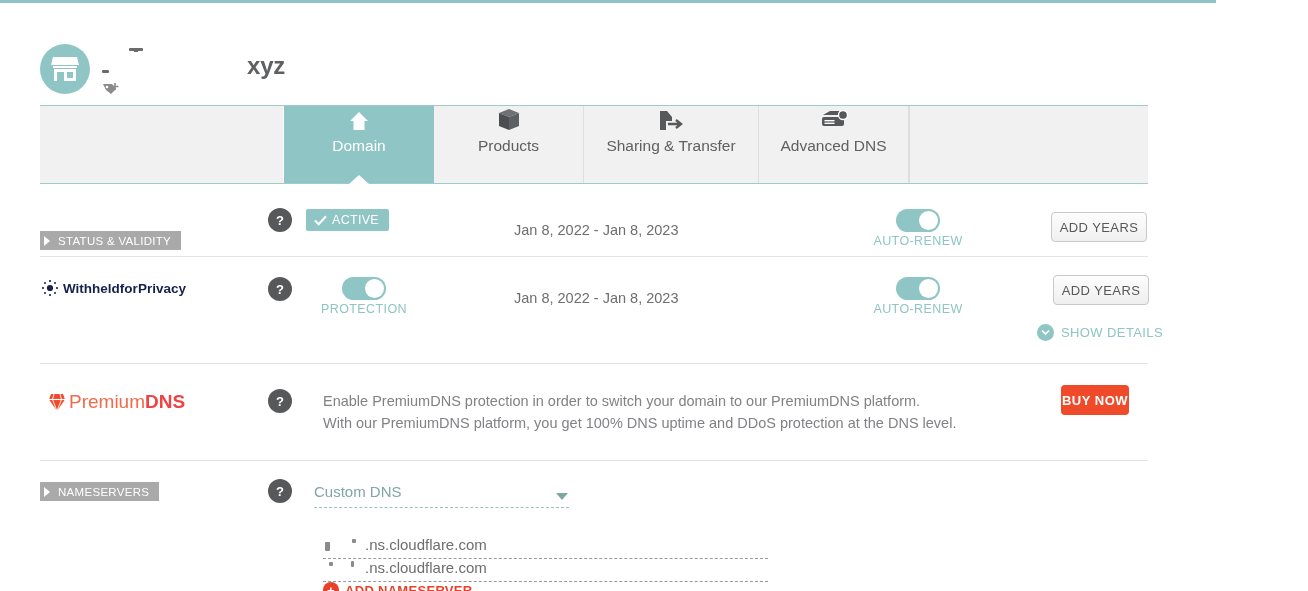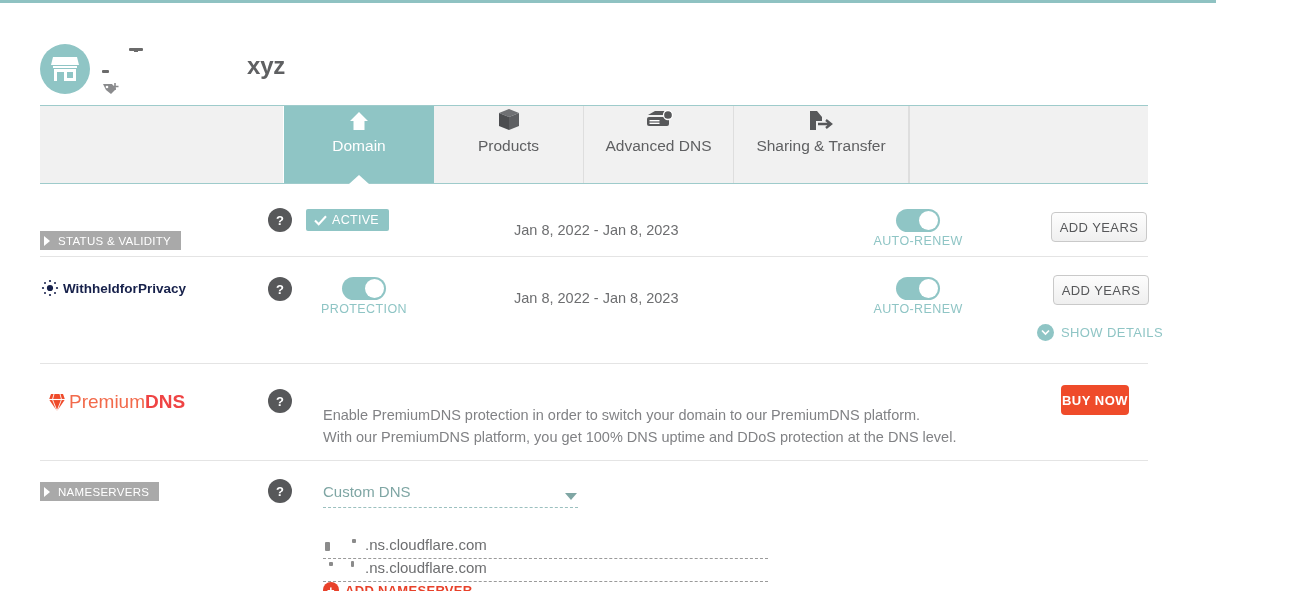--- a/index.html
+++ b/index.html
@@ -366,41 +366,41 @@
       <span class="tab-icon">
         <svg width="22" height="24" viewBox="0 0 22 24">
           <path d="M11 1 L21 5 L11 9 L1 5 Z" fill="#6f7073"></path>
           <path d="M1 5 L11 9 V22 L1 18 Z" fill="#4c4d50"></path>
           <path d="M21 5 L11 9 V22 L21 18 Z" fill="#5e5f62"></path>
         </svg>
       </span>
       <span class="tab-label">Products</span>
     </div>
 
+    <div class="tab tab-w-sharing">
+      <span class="tab-icon">
+        <svg width="30" height="22" viewBox="0 0 30 22">
+          <path d="M4 1 H11 L16 7 V11 H10 V20 H4 Z" fill="#57585a"></path>
+          <path d="M12 14 H24 M20 10 L25 14 L20 18" stroke="#57585a" stroke-width="2.4" fill="none"></path>
+        </svg>
+      </span>
+      <span class="tab-label">Sharing &amp; Transfer</span>
+    </div>
+
     <div class="tab tab-w-adns">
       <span class="tab-icon">
         <svg width="30" height="22" viewBox="0 0 30 22">
           <path d="M4 5 L11 1 H20 L25 5 Z" fill="#57585a"></path>
           <rect x="3" y="7" width="22" height="9" rx="2" fill="#57585a"></rect>
           <rect x="5.5" y="10" width="10" height="1.4" fill="#ffffff"></rect>
           <rect x="5.5" y="12.6" width="10" height="1.4" fill="#ffffff"></rect>
           <circle cx="24" cy="5" r="4.5" fill="#57585a" stroke="#ffffff" stroke-width="1.3"></circle>
         </svg>
       </span>
       <span class="tab-label">Advanced DNS</span>
-    </div>
-
-    <div class="tab tab-w-sharing">
-      <span class="tab-icon">
-        <svg width="30" height="22" viewBox="0 0 30 22">
-          <path d="M4 1 H11 L16 7 V11 H10 V20 H4 Z" fill="#57585a"></path>
-          <path d="M12 14 H24 M20 10 L25 14 L20 18" stroke="#57585a" stroke-width="2.4" fill="none"></path>
-        </svg>
-      </span>
-      <span class="tab-label">Sharing &amp; Transfer</span>
     </div>
 
     <div class="tab-tail"></div>
   </div>
 
   <div class="ribbon" style="left:40px; top:211px;margin-top:20px;">STATUS &amp; VALIDITY</div>
 
   <div class="help" style="left:268px; top:208px;">?</div>
 
   <div class="status-pill" style="left:306px; top:209px;">
@@ -483,34 +483,34 @@
         <path d="M1 6.5 H17" stroke="#ffffff" stroke-width="1.1"></path>
         <path d="M6 1 L4.5 6.5 L9 18 M12 1 L13.5 6.5 L9 18" stroke="#ffffff" stroke-width="0.9" fill="none"></path>
       </svg>
     </span>
     <span class="p1">Premium</span>
       <span class="p2">DNS</span>
   </div>
 
   <div class="help" style="left:268px; top:389px;">?</div>
 
-  <div class="pdns-desc" style="left:323px; top:404px;">
+  <div class="pdns-desc" style="left:323px; top:390px;">
     <div>Enable PremiumDNS protection in order to switch your domain to our PremiumDNS platform.</div>
     <div>With our PremiumDNS platform, you get 100% DNS uptime and DDoS protection at the DNS level.</div>
   </div>
 
   <div class="btn-red" style="left:1061px; top:385px; width:68px;">BUY NOW</div>
 
   <div class="divider" style="top:460px;"></div>
 
   <div class="ribbon" style="left:40px; top:482px;">NAMESERVERS</div>
 
   <div class="help" style="left:268px; top:479px;">?</div>
 
-  <div class="select-dns" style="left:323px; top:483px;">
+  <div class="select-dns" style="left:314px; top:483px;">
     <span>Custom DNS</span>
     <span class="caret">
       <svg width="14" height="9" viewBox="0 0 14 9">
         <path d="M1 1 L7 8 L13 1 Z" fill="#7fa6a4"></path>
       </svg>
     </span>
   </div>
 
   <div class="ns-field" style="left:323px; top:536px;">
     <span class="ns-redact">

